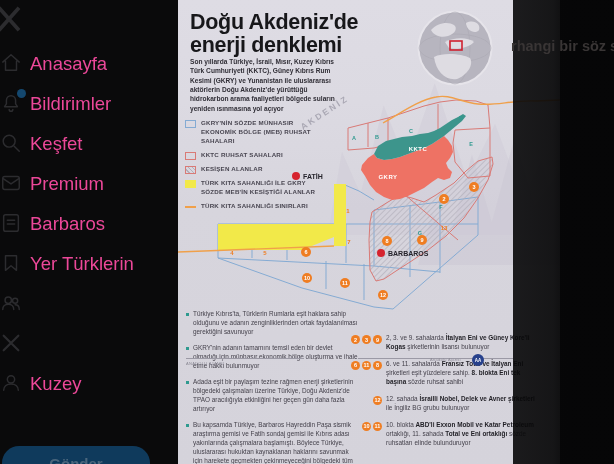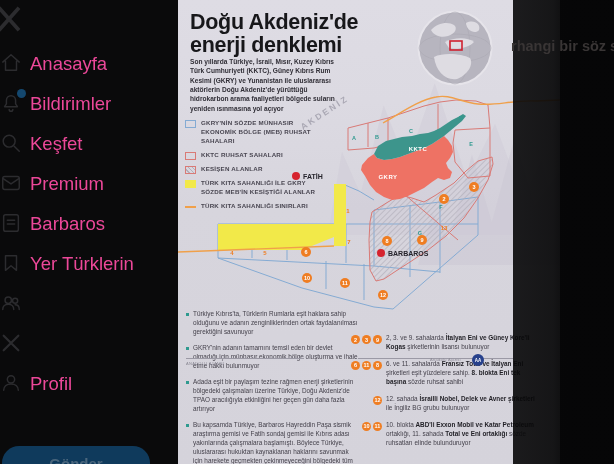--- a/index.html
+++ b/index.html
@@ -154,21 +154,21 @@
         <svg viewBox="0 0 24 24">
             <path d="M4 4 L20 20 M20 4 L4 20" stroke-width="2.4"></path>
           </svg></span>
     </div>
     <div class="nav-item">
       <span class="ic">
         <svg viewBox="0 0 24 24">
             <circle cx="12" cy="8" r="4"></circle>
             <path d="M4 20 c0-4.5 3.5-7 8-7 s8 2.5 8 7"></path>
           </svg></span>
-      <span>Profil</span>
+      <span>Kuzey</span>
     </div>
   </div>
   <button class="post-btn">Gönder</button>
 </nav>
 
 <div class="photo">
   <div class="mtn m1"></div>
   <div class="mtn m2"></div>
 
   <h1 class="ig-title">Doğu Akdeniz'de

